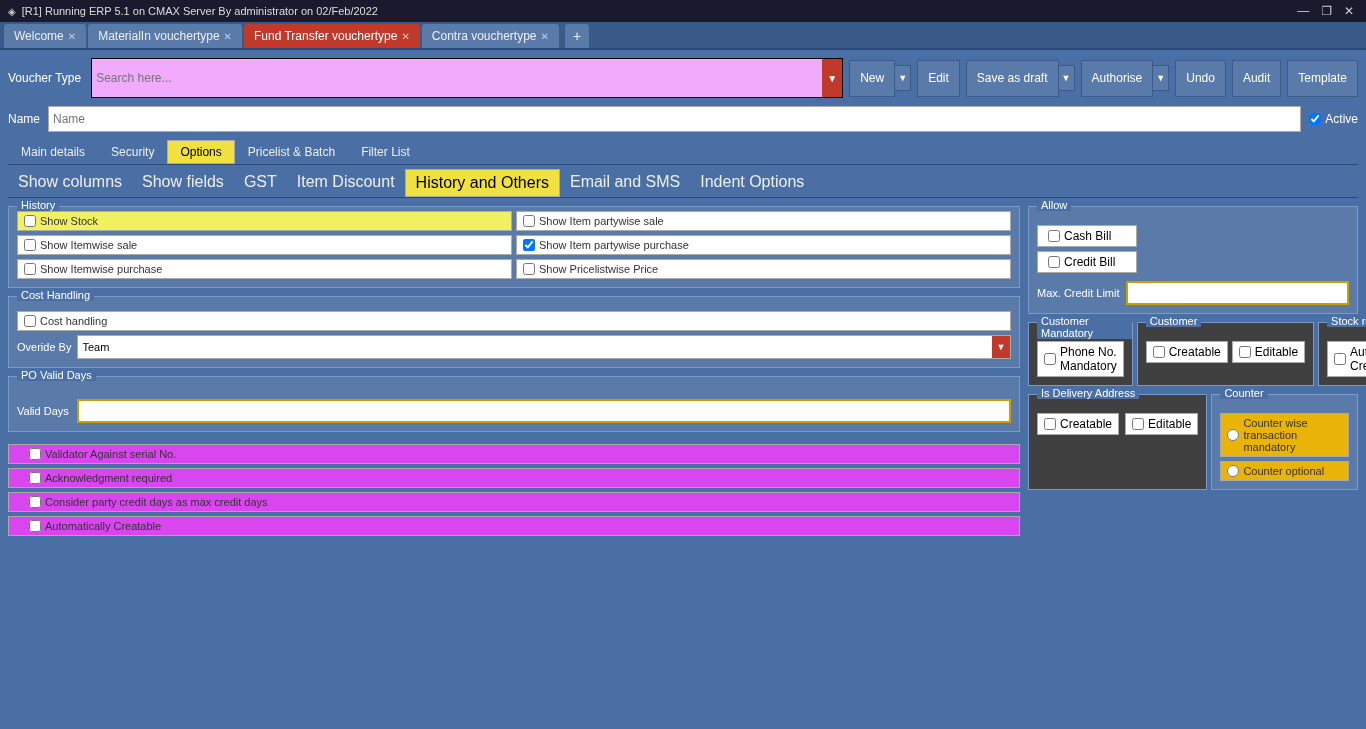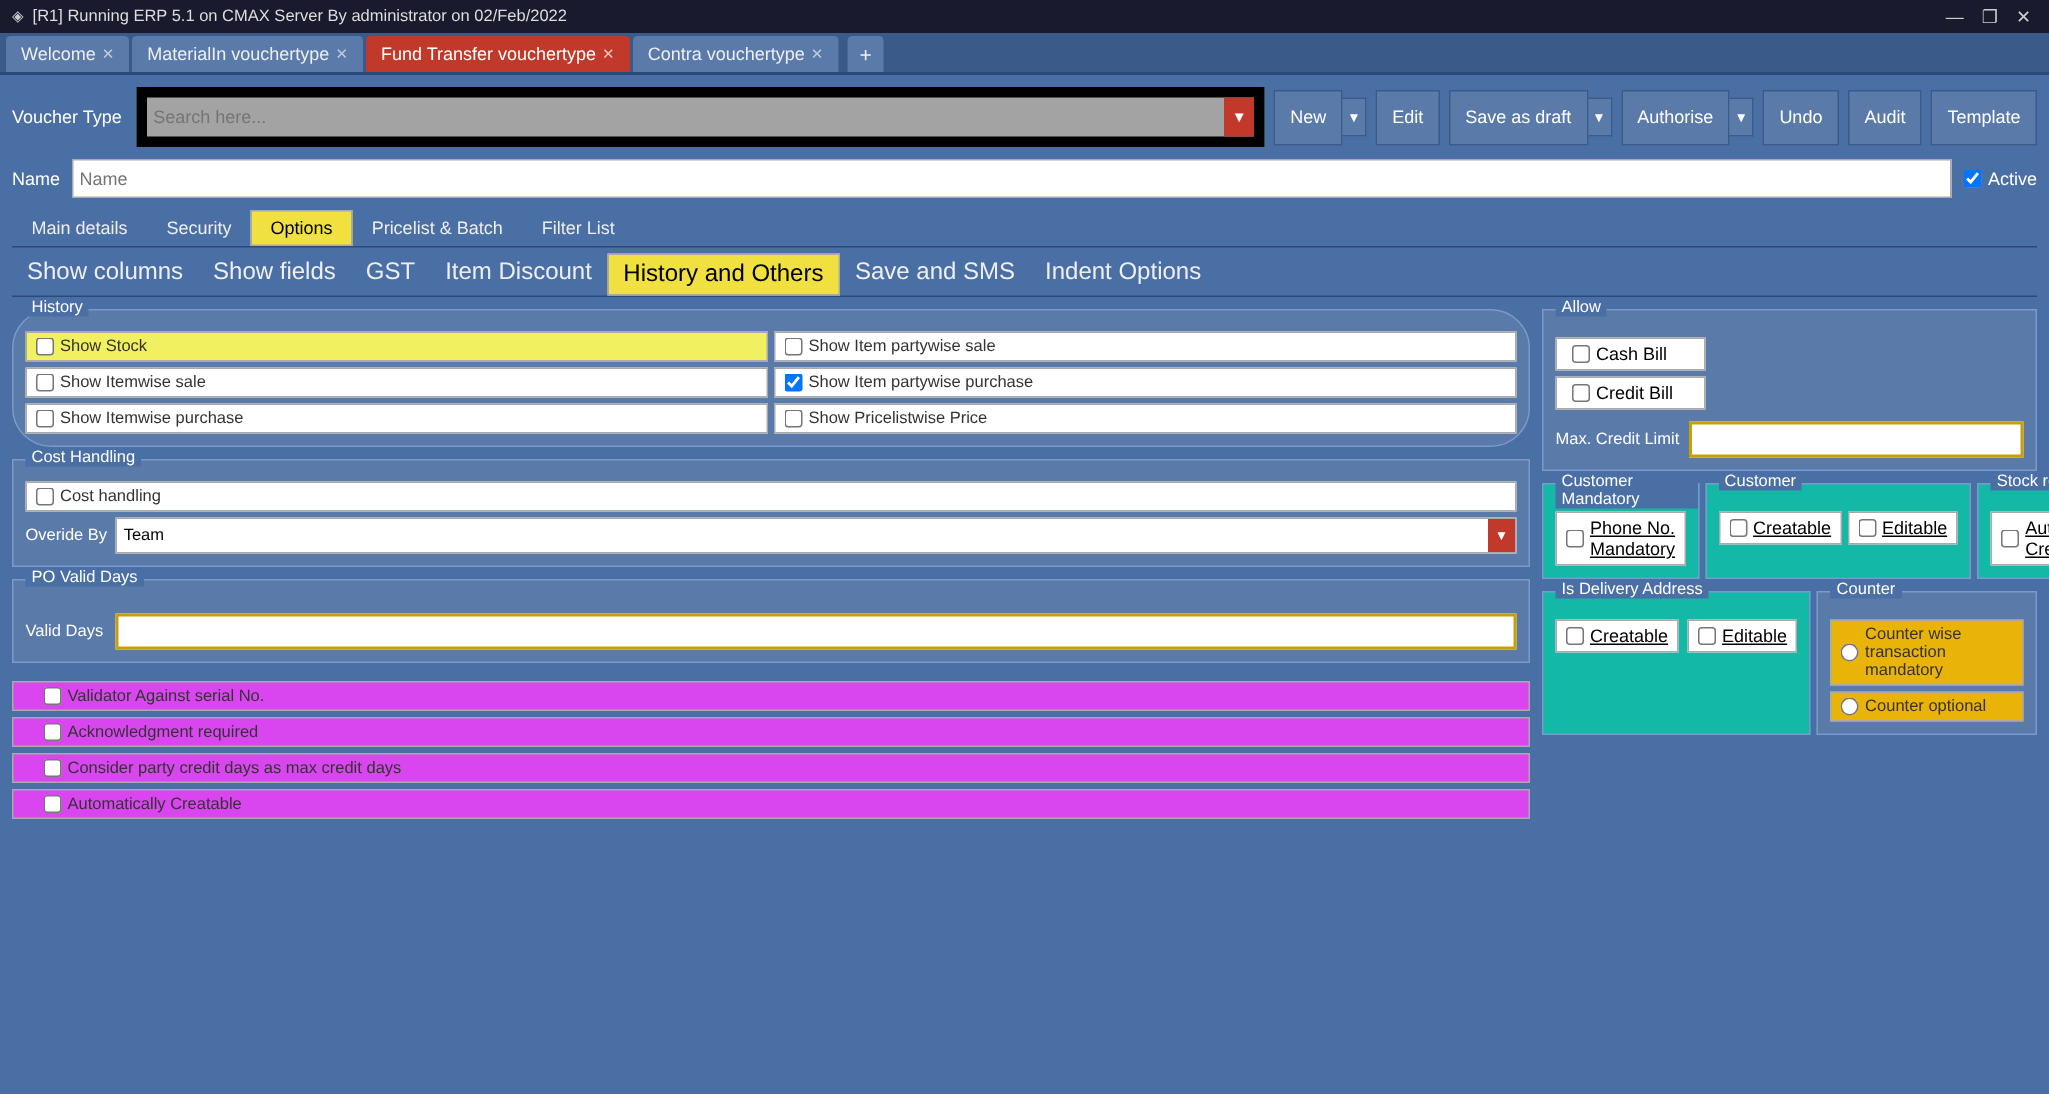--- a/index.html
+++ b/index.html
@@ -63,22 +63,22 @@
       display: flex;
       align-items: center;
       gap: 6px;
       margin-bottom: 8px;
     }
     .toolbar-label { color: #fff; font-size: 12px; white-space: nowrap; margin-right: 4px; }
     .search-combo {
       flex: 1;
       display: flex;
       align-items: center;
-      background: #a3a3a3;
-      border: 7px solid #000000;
+      background: #f0abfc;
+      border: 1px solid #000000;
       height: 40px;
       position: relative;
     }
     .search-input {
       flex: 1;
       border: none;
       outline: none;
       font-size: 12px;
       padding: 0 4px;
       background: transparent;
@@ -288,21 +288,21 @@
       margin-top: 4px;
     }
     .max-credit-label { color: #fff; font-size: 11px; }
     .max-credit-input {
       flex: 1;
       height: 24px;
       border: 2px solid #c8a000;
       background: #fff;
       outline: none;
     }
-    .small-box { flex: 1; border: 1px solid #7a9aca; background: #14b8a6; padding: 6px 8px 8px 8px; position: relative; text-decoration: underline; }
+    .small-box { flex: 1; border: 1px solid #7a9aca; background: #404040; padding: 6px 8px 8px 8px; position: relative; }
     .small-legend { position: absolute; top: -8px; left: 8px; background: #4a6fa5; color: #fff; padding: 0 4px; font-size: 11px; }
 
     .btn-check-row {
       display: flex;
       align-items: center;
       gap: 4px;
       background: #fff;
       border: 1px solid #aaa;
       padding: 3px 6px;
       margin-top: 4px;
@@ -418,29 +418,29 @@
     <div class="tab-nav-item">Pricelist &amp; Batch</div>
     <div class="tab-nav-item">Filter List</div>
   </div>
 
   <div class="sub-tabs-nav">
     <div class="sub-tab-item">Show columns</div>
     <div class="sub-tab-item">Show fields</div>
     <div class="sub-tab-item">GST</div>
     <div class="sub-tab-item">Item Discount</div>
     <div class="sub-tab-item active">History and Others</div>
-    <div class="sub-tab-item">Save and SMS</div>
+    <div class="sub-tab-item">Email and SMS</div>
     <div class="sub-tab-item">Indent Options</div>
   </div>
 
   <div class="panel-area">
 
     <div class="left-panel">
 
-      <div class="group-box" style="padding-top:14px;border-radius:26px;">
+      <div class="group-box" style="padding-top:4px;">
         <span class="group-legend">History</span>
         <div class="checkbox-grid">
           <div class="check-row highlighted">
             <input type="checkbox" id="show-stock" style="">
             <label for="show-stock">Show Stock</label>
           </div>
           <div class="check-row">
             <input type="checkbox" id="show-item-partywise-sale" style="">
             <label for="show-item-partywise-sale">Show Item partywise sale</label>
           </div>

